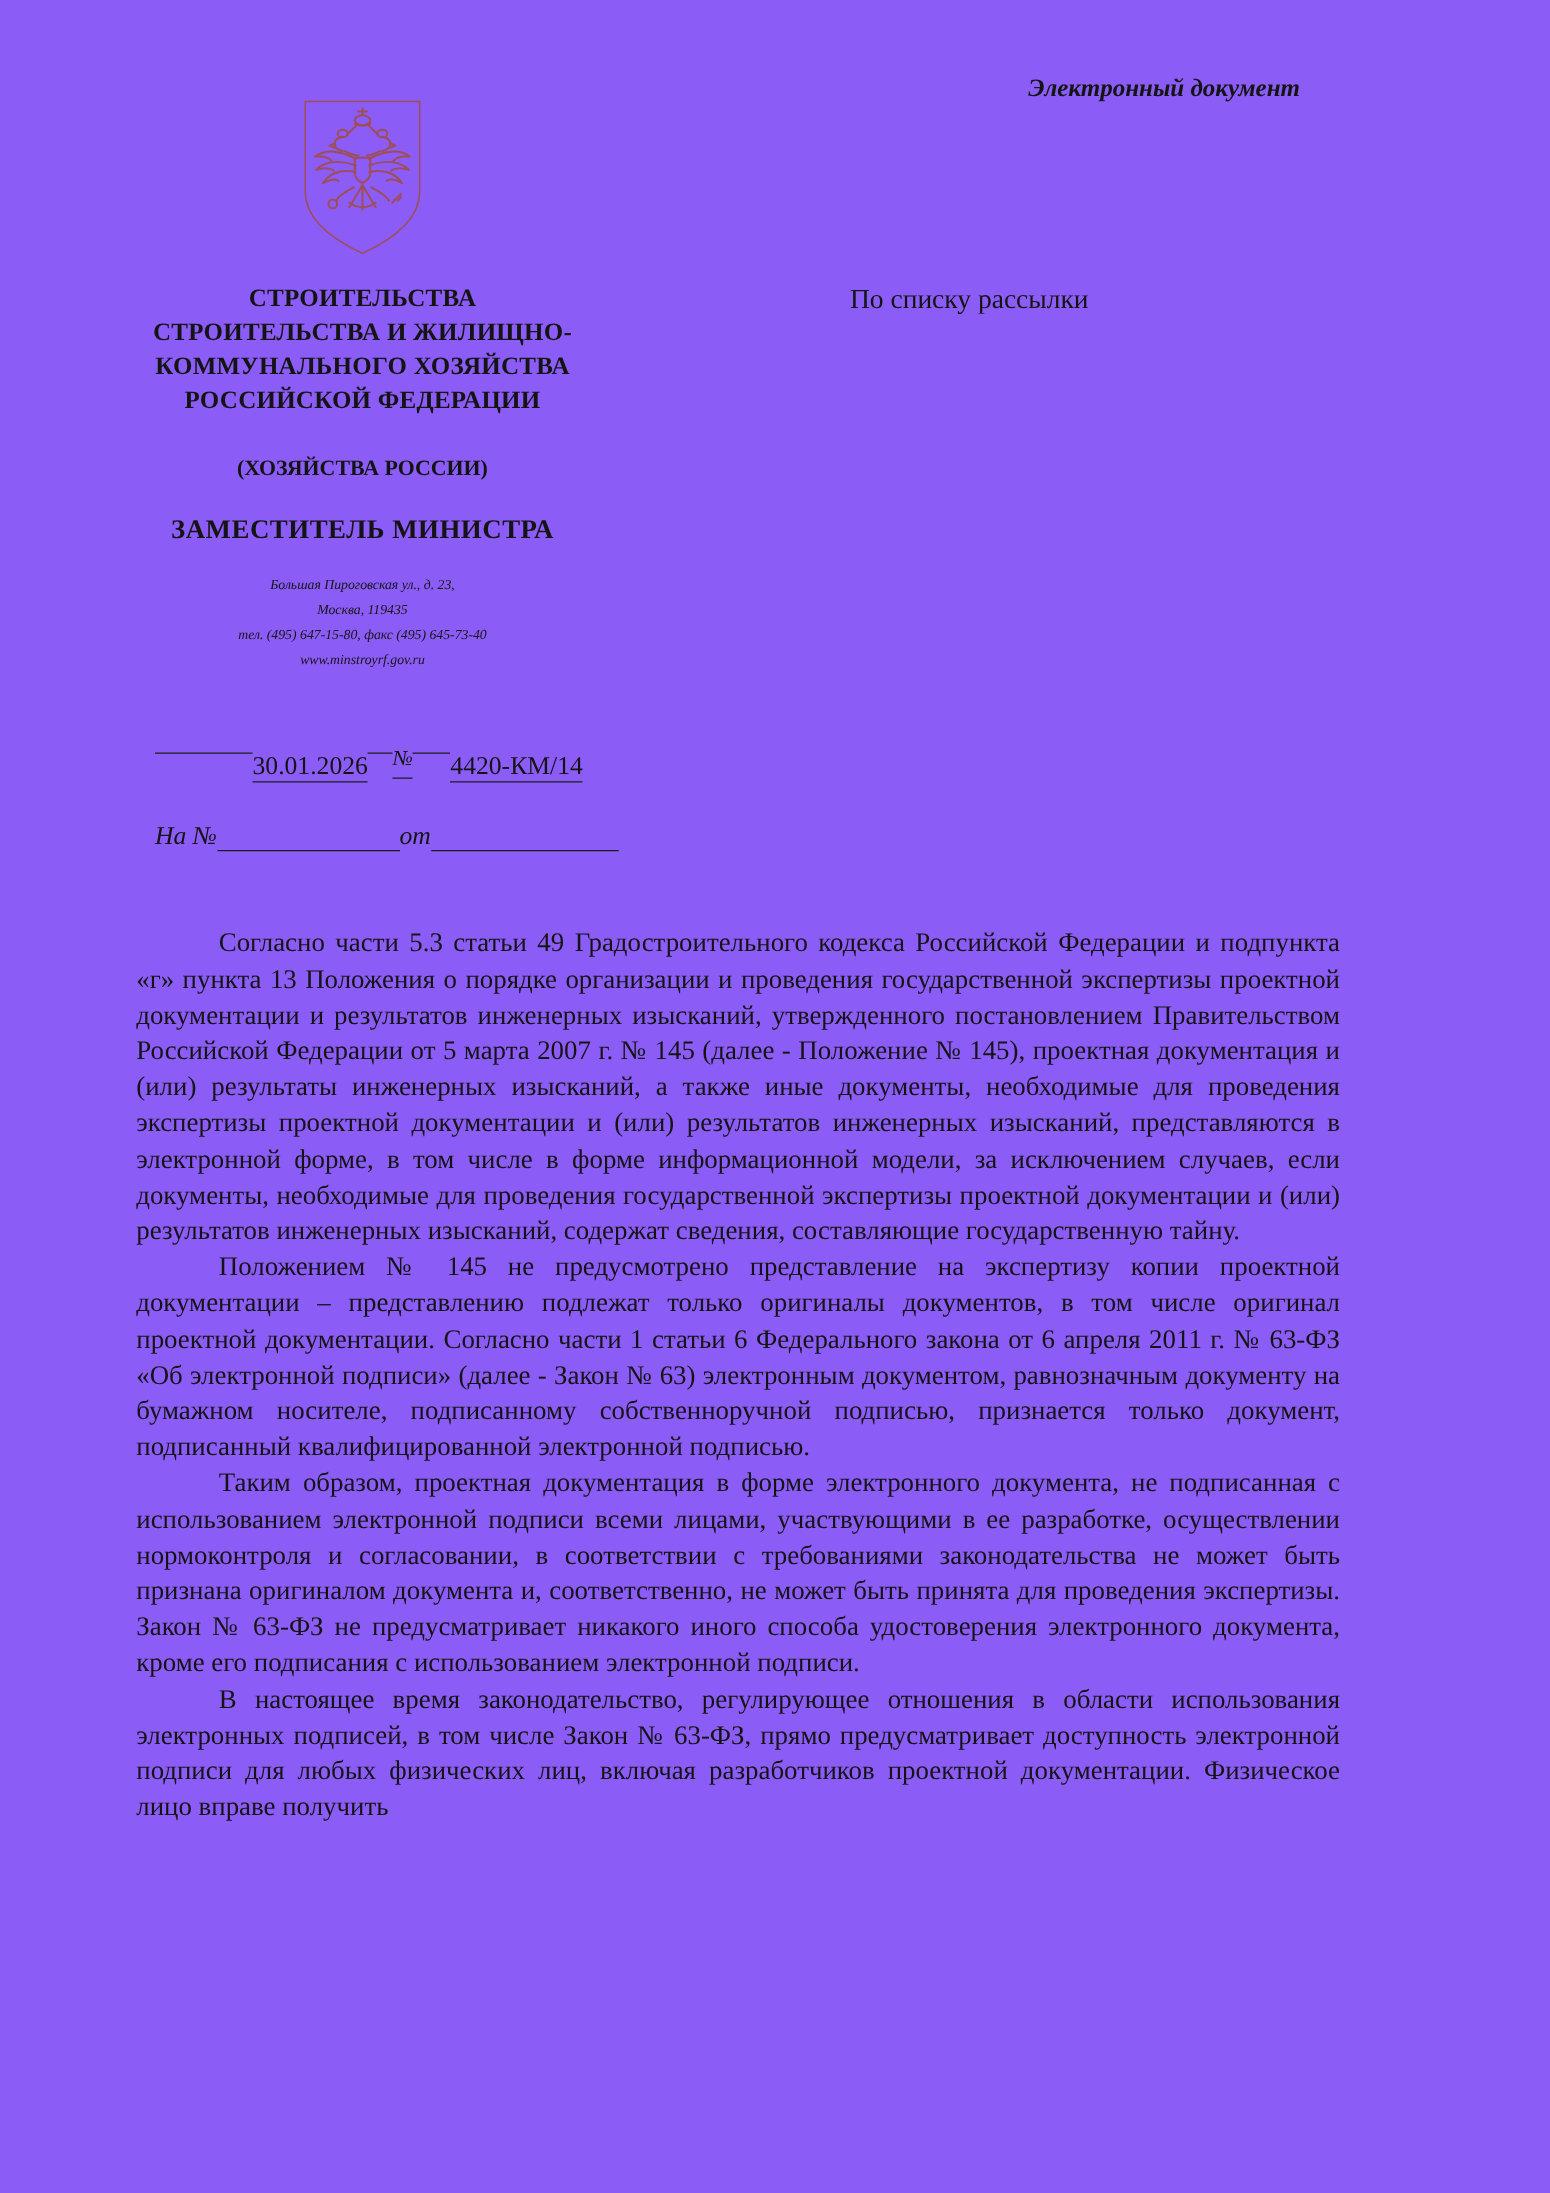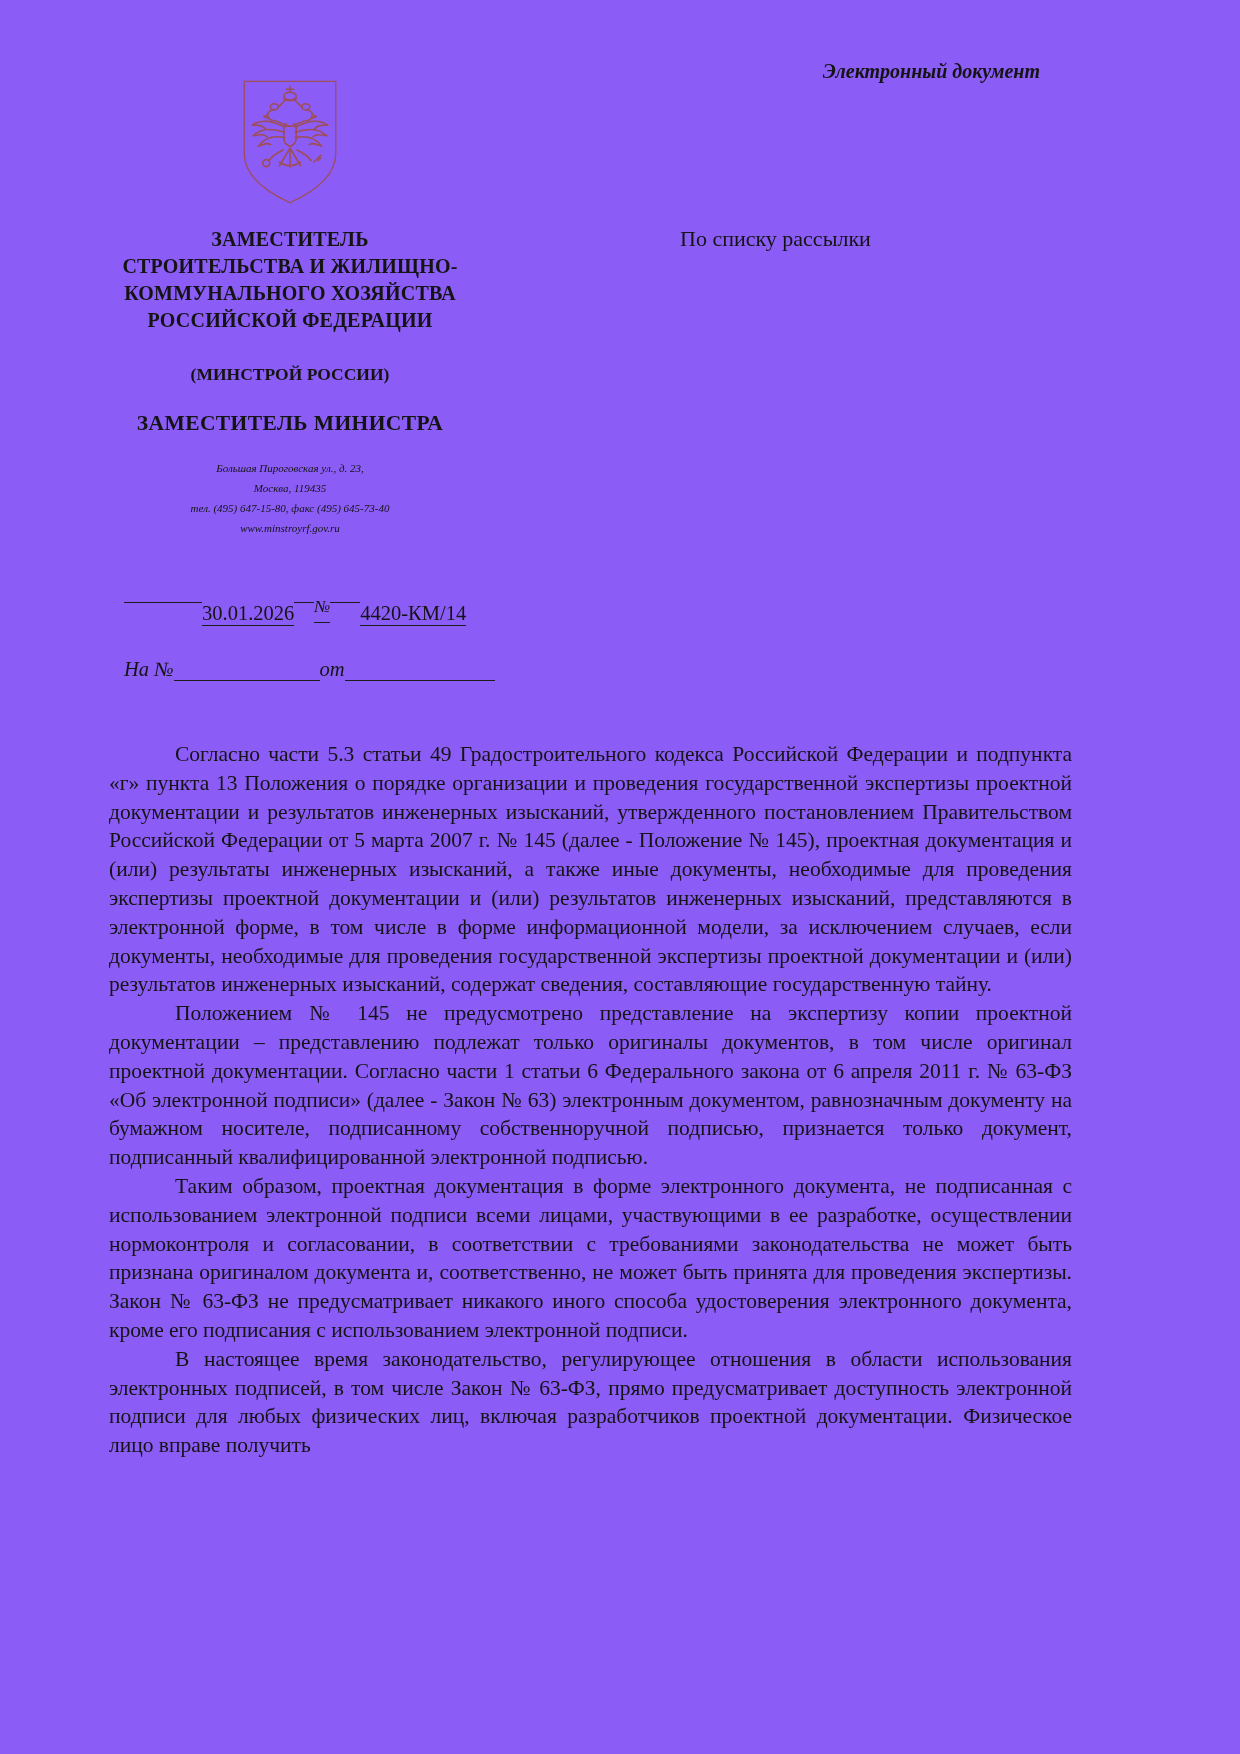--- a/index.html
+++ b/index.html
@@ -97,27 +97,27 @@
         <path d="M60,82 l-12,20 M60,82 v22 M60,82 l12,20 M48,98 q12,8 24,0"></path>
 
         <path d="M52,84 q-12,6 -16,12"></path>
         <path d="M68,84 q12,6 16,12"></path>
         <circle cx="33" cy="99" r="4"></circle>
         <path d="M87,98 l8,-8 M92,96 l3,-3"></path>
       </svg>
     </div>
 
     <div class="ministry-name">
-      <div>ЗАМЕСТИТЕЛЬ</div>
+      <div>СТРОИТЕЛЬСТВА</div>
       <div>СТРОИТЕЛЬСТВА И ЖИЛИЩНО-</div>
       <div>КОММУНАЛЬНОГО ХОЗЯЙСТВА</div>
       <div>РОССИЙСКОЙ ФЕДЕРАЦИИ</div>
     </div>
 
-    <div class="short-name">(МИНСТРОЙ РОССИИ)</div>
+    <div class="short-name">(ХОЗЯЙСТВА РОССИИ)</div>
 
     <div class="position-title">ЗАМЕСТИТЕЛЬ МИНИСТРА</div>
 
     <div class="addr-block">
       <div>Большая Пироговская ул., д. 23,</div>
       <div>Москва, 119435</div>
       <div>тел. (495) 647-15-80, факс (495) 645-73-40</div>
       <div>www.minstroyrf.gov.ru</div>
     </div>
   </div>

